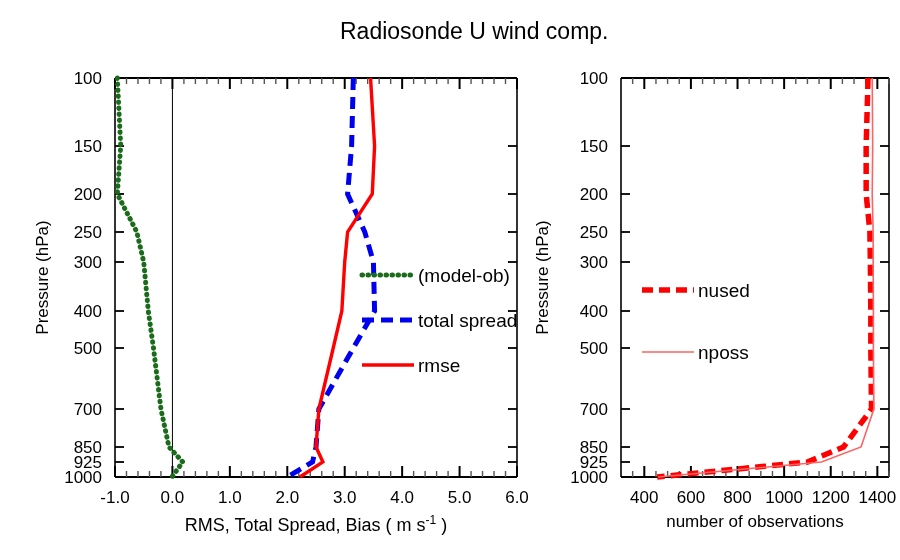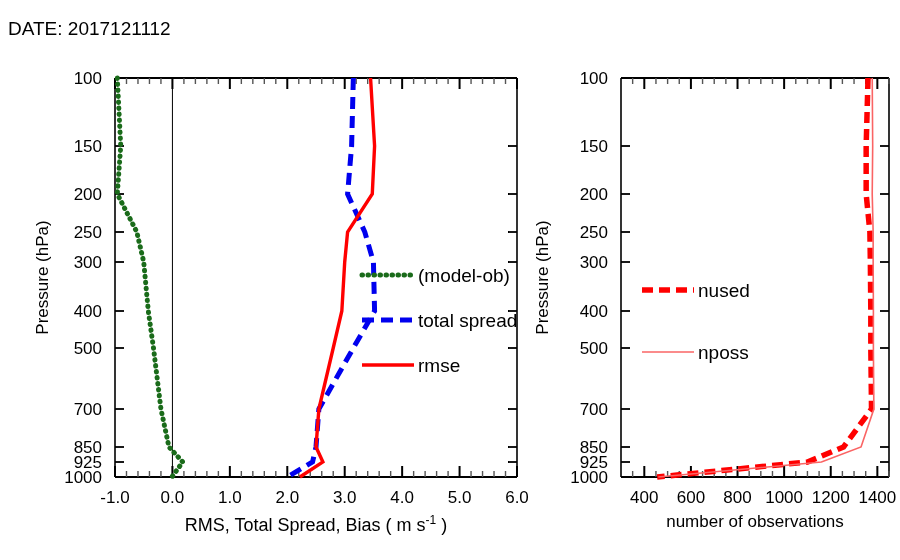--- a/index.html
+++ b/index.html
@@ -44,21 +44,21 @@
   text {
     font-family: "Liberation Sans", sans-serif;
     fill: #000000;
   }
 </style>
 </head>
 <body>
 
 <div id="root">
 
-  <div class="date-label">DATE: 2017121112</div>
+  <div class="main-title">Radiosonde U wind comp.</div>
 
   <div class="panel" style="left:0px; top:0px;">
     <svg class="plot-svg" id="svg-left" width="500" height="560">
         <g>
           <line x1="83" y1="78" x2="485" y2="78" stroke="#000" stroke-width="2.2"></line>
           <line x1="83" y1="477" x2="485" y2="477" stroke="#000" stroke-width="2.2"></line>
           <line x1="83" y1="78" x2="83" y2="477" stroke="#000" stroke-width="1.6"></line>
           <line x1="485" y1="78" x2="485" y2="477" stroke="#000" stroke-width="1.6"></line>
           <line x1="140.42857142857142" y1="78" x2="140.42857142857142" y2="477" stroke="#000" stroke-width="1"></line>
         </g>

